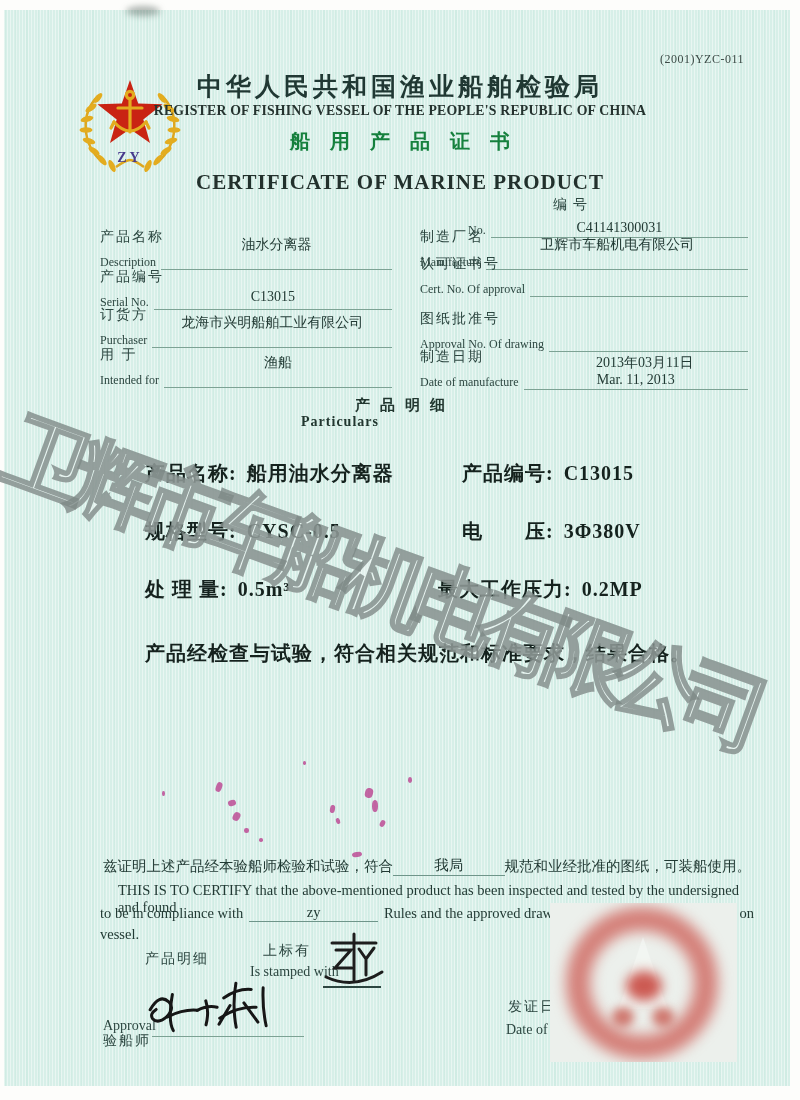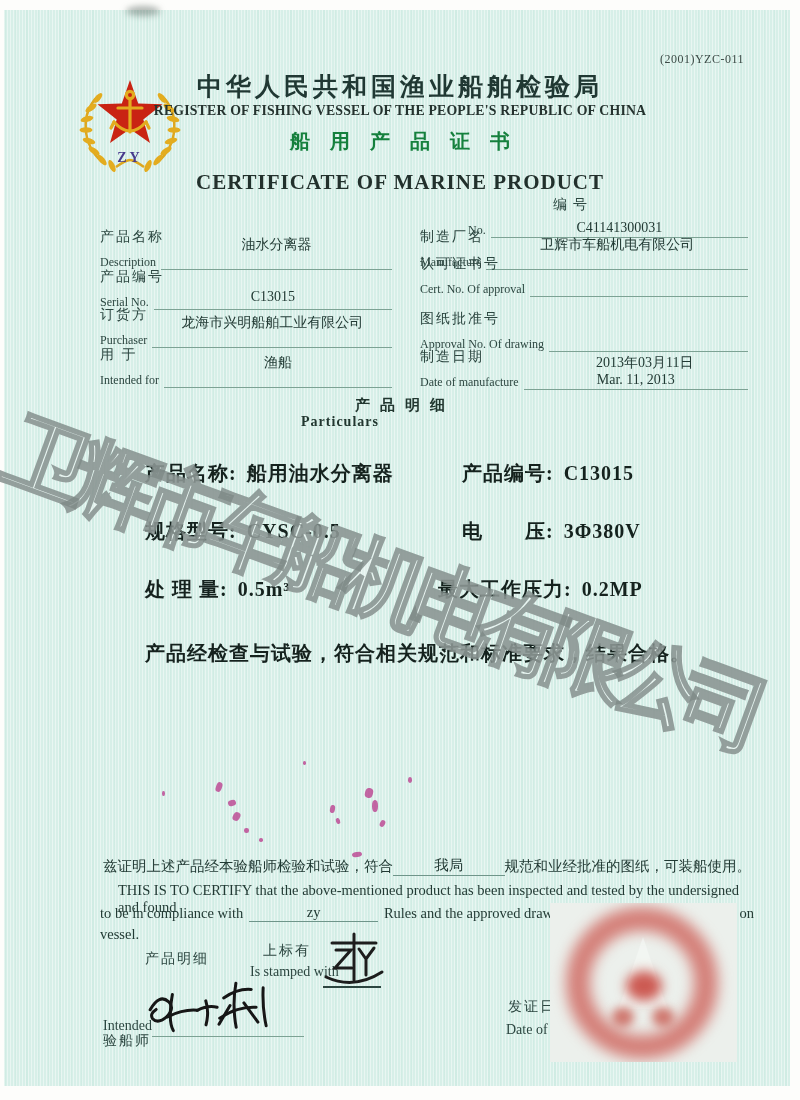--- a/index.html
+++ b/index.html
@@ -280,21 +280,21 @@
     <path d="M8,13 H52"></path>
     <path d="M12,20 H27 L11,38 H28"></path>
     <path d="M35,19 L42,29 L50,18 M42,29 V45"></path>
     <path d="M30,4 V50"></path>
     <path d="M2,47 Q30,60 58,42"></path>
   </svg>
 </div>
 <div class="abs" style="left:323px;top:986px;width:58px;border-bottom:2px solid #2c4640;"></div>
 
 <div class="abs cnl" style="left:103px;top:996px;margin-top:36px;">验船师</div>
-<div class="abs" style="left:103px;top:1018px;font-size:14px;color:#2c4640;">Intended</div>
+<div class="abs" style="left:103px;top:1018px;font-size:14px;color:#2c4640;">Approval</div>
 <div class="abs" style="left:152px;top:1036px;width:152px;border-bottom:1px solid #7da294;"></div>
 <div class="abs" style="left:142px;top:972px;z-index:5;transform:rotate(-3deg);">
   <svg width="160" height="66" viewBox="0 0 160 66" stroke="#161616" stroke-width="3" fill="none" stroke-linecap="round">
     <path d="M8,34 q10,-16 19,-7 q6,7 -3,15 q-9,7 -14,1 q-3,-5 4,-9"></path>
     <path d="M31,20 q-6,26 -1,36"></path>
     <path d="M25,42 q17,-7 30,-5"></path>
     <path d="M64,28 q3,11 -1,24 M55,37 q11,-5 20,-2"></path>
     <path d="M95,12 q-5,22 -2,44"></path>
     <path d="M82,26 q15,-9 28,-7"></path>
     <path d="M77,46 q18,-11 37,-9"></path>

